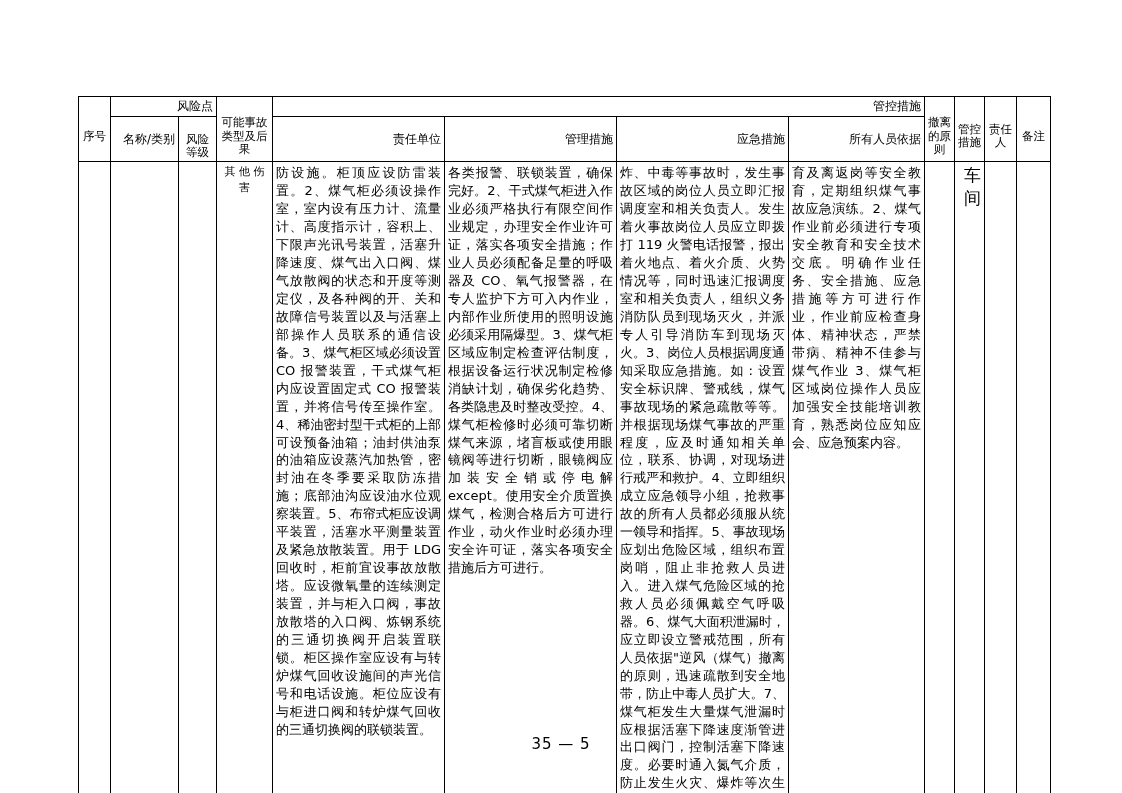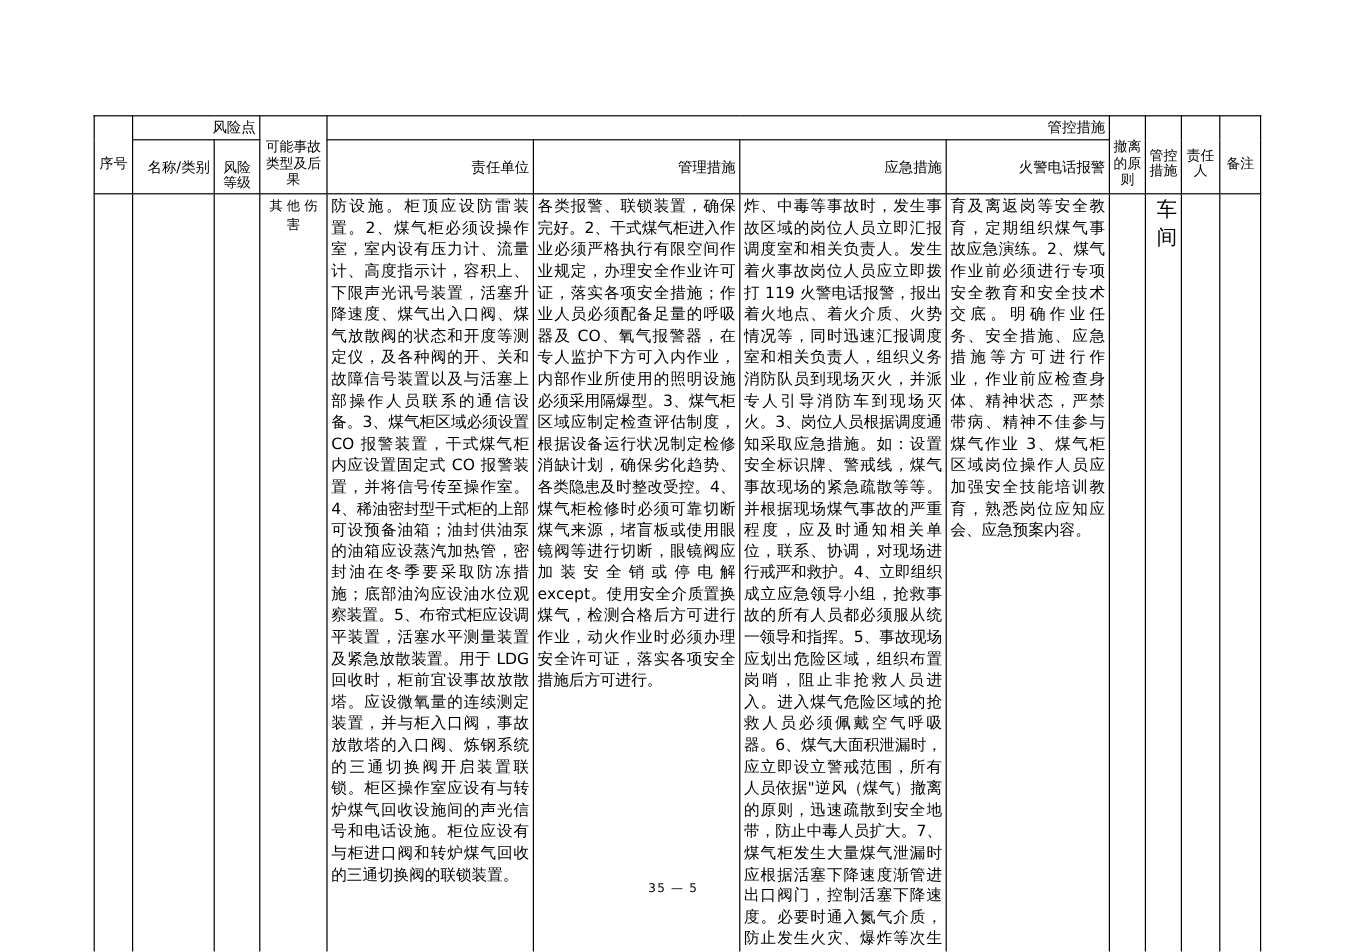--- a/index.html
+++ b/index.html
@@ -72,21 +72,21 @@
     vertical-align: top;
     padding: 4px 2px;
     word-break: break-all;
   }
   .footer {
     position: absolute;
     left: 0;
     top: 735px;
     width: 1122px;
     text-align: center;
-    font-size: 10px;
+    font-size: 15px;
     letter-spacing: 1px;
   }
   .nowrap-vert {
     display: inline-block;
     line-height: 1.15;
     margin-top: 14px;
   }
 </style>
 </head>
 <body>
@@ -145,21 +145,21 @@
         <td class="hdr">
           <span>责任单位</span>
         </td>
         <td class="hdr">
           <span>管理措施</span>
         </td>
         <td class="hdr">
           <span>应急措施</span>
         </td>
         <td class="hdr">
-          <span>火警电话报警</span>
+          <span>所有人员依据</span>
         </td>
       </tr>
     </thead>
     <tbody>
       <tr>
         <td class="body-cell-center"></td>
         <td class="body-cell-center"></td>
         <td class="body-cell-center"></td>
         <td class="body-cell-narrow">其 他 伤害</td>
         <td class="body-cell">防设施。柜顶应设防雷装置。2、煤气柜必须设操作室，室内设有压力计、流量计、高度指示计，容积上、下限声光讯号装置，活塞升降速度、煤气出入口阀、煤气放散阀的状态和开度等测定仪，及各种阀的开、关和故障信号装置以及与活塞上部操作人员联系的通信设备。3、煤气柜区域必须设置 CO 报警装置，干式煤气柜内应设置固定式 CO 报警装置，并将信号传至操作室。4、稀油密封型干式柜的上部可设预备油箱；油封供油泵的油箱应设蒸汽加热管，密封油在冬季要采取防冻措施；底部油沟应设油水位观察装置。5、布帘式柜应设调平装置，活塞水平测量装置及紧急放散装置。用于 LDG 回收时，柜前宜设事故放散塔。应设微氧量的连续测定装置，并与柜入口阀，事故放散塔的入口阀、炼钢系统的三通切换阀开启装置联锁。柜区操作室应设有与转炉煤气回收设施间的声光信号和电话设施。柜位应设有与柜进口阀和转炉煤气回收的三通切换阀的联锁装置。</td>

